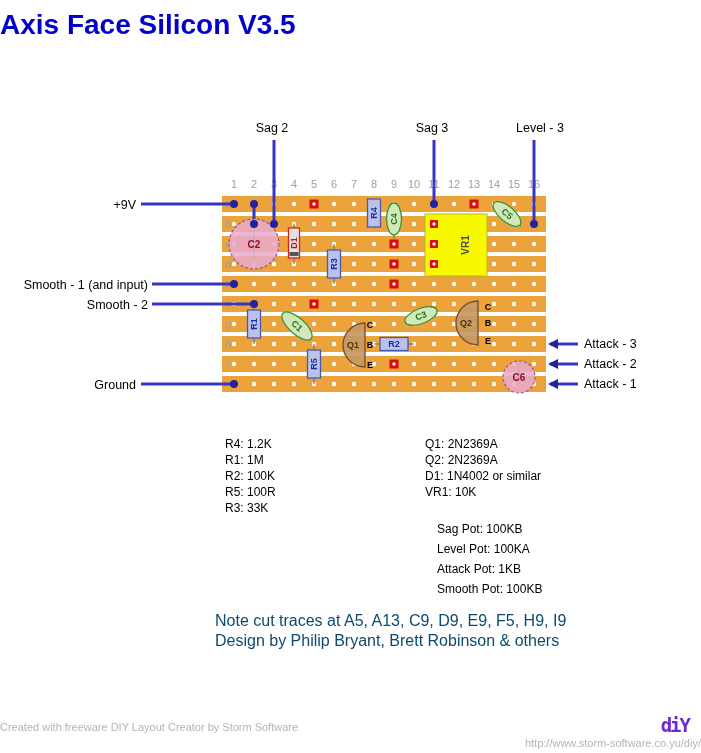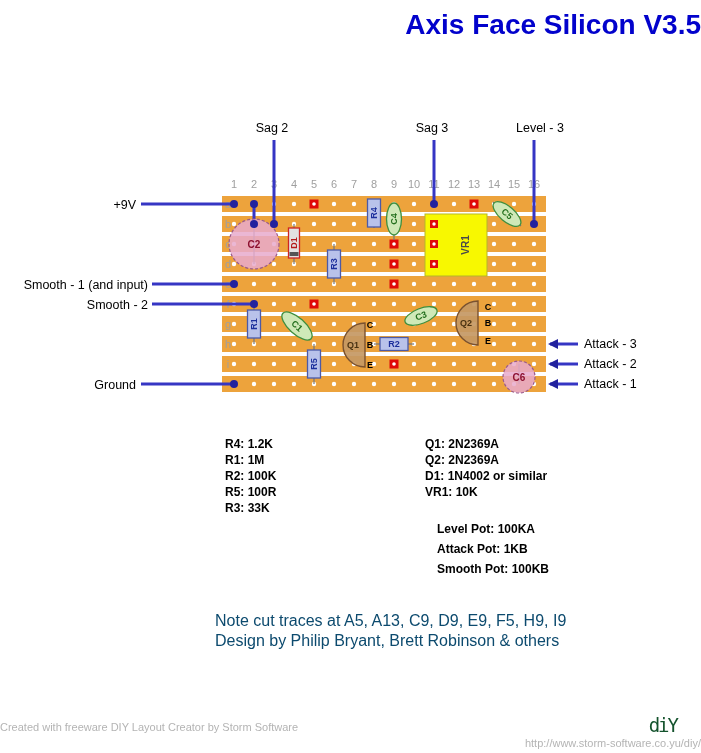--- a/index.html
+++ b/index.html
@@ -1,38 +1,38 @@
 <!DOCTYPE html>
 <html><head>
 <meta charset="utf-8">
 <style>
   *{margin:0;padding:0;box-sizing:border-box}
   html,body{background:#fff}
   body{width:701px;height:753px;font-family:"Liberation Sans",sans-serif;position:relative}
   .page{position:relative;width:701px;height:753px;background:#fff;overflow:hidden}
-  .title{position:absolute;top:9px;left:0;width:100%;text-align:right;
+  .title{position:absolute;top:9px;left:0;width:100%;text-align:left;
          font-size:28px;font-weight:bold;color:#0202cc;letter-spacing:0px}
   .subtitle{position:absolute;top:43px;left:0;width:100%;text-align:center;
             font-size:17px;color:#000}
   #board-svg{position:absolute;left:0;top:0}
   #board-svg text{font-family:"Liberation Sans",sans-serif}
-  .parts{position:absolute;font-size:12px;font-weight:bold;color:#000;
+  .parts{position:absolute;font-size:12px;font-weight:normal;color:#000;
          line-height:16px;white-space:nowrap}
   #parts-resistors{left:225px;top:436px}
   #parts-caps{left:325px;top:436px}
   #parts-semis{left:425px;top:436px}
   #parts-pots{left:437px;top:519px;line-height:20px}
   #notes{position:absolute;left:215px;top:611px;font-size:16px;color:#0c4a6e;
          line-height:20px;white-space:nowrap}
   .footer1{position:absolute;top:721px;left:0;width:100%;text-align:left;
            font-size:11px;color:#b4b4b4}
   .footer2{position:absolute;top:737px;left:0;width:100%;text-align:right;
            font-size:11px;color:#b4b4b4}
-  .logo{position:absolute;right:24px;top:714px;font-family:"DejaVu Sans Mono",monospace;
-        font-weight:normal;font-size:19px;color:#14532d;letter-spacing:-2px}
+  .logo{position:absolute;right:12px;top:714px;font-family:"DejaVu Sans Mono",monospace;
+        font-weight:bold;font-size:19px;color:#6d28d9;letter-spacing:-2px}
 </style>
 </head>
 <body>
 
 <div class="page">
   <div class="title">Axis Face Silicon V3.5</div>
 
   <svg id="board-svg" width="701" height="420">
       <g>
         <rect x="222" y="196" width="324" height="16" fill="#eda33c"></rect>
@@ -398,20 +398,21 @@
       <div>R5: 100R</div>
       <div>R3: 33K</div>
     </div>
   <div id="parts-semis" class="parts">
       <div>Q1: 2N2369A</div>
       <div>Q2: 2N2369A</div>
       <div>D1: 1N4002 or similar</div>
       <div>VR1: 10K</div>
     </div>
   <div id="parts-pots" class="parts">
+      <div>Sag Pot: 100KB</div>
       <div>Level Pot: 100KA</div>
       <div>Attack Pot: 1KB</div>
       <div>Smooth Pot: 100KB</div>
     </div>
 
   <div id="notes">
       <div>Note cut traces at A5, A13, C9, D9, E9, F5, H9, I9</div>
       <div>Design by Philip Bryant, Brett Robinson &amp; others</div>
     </div>
 

